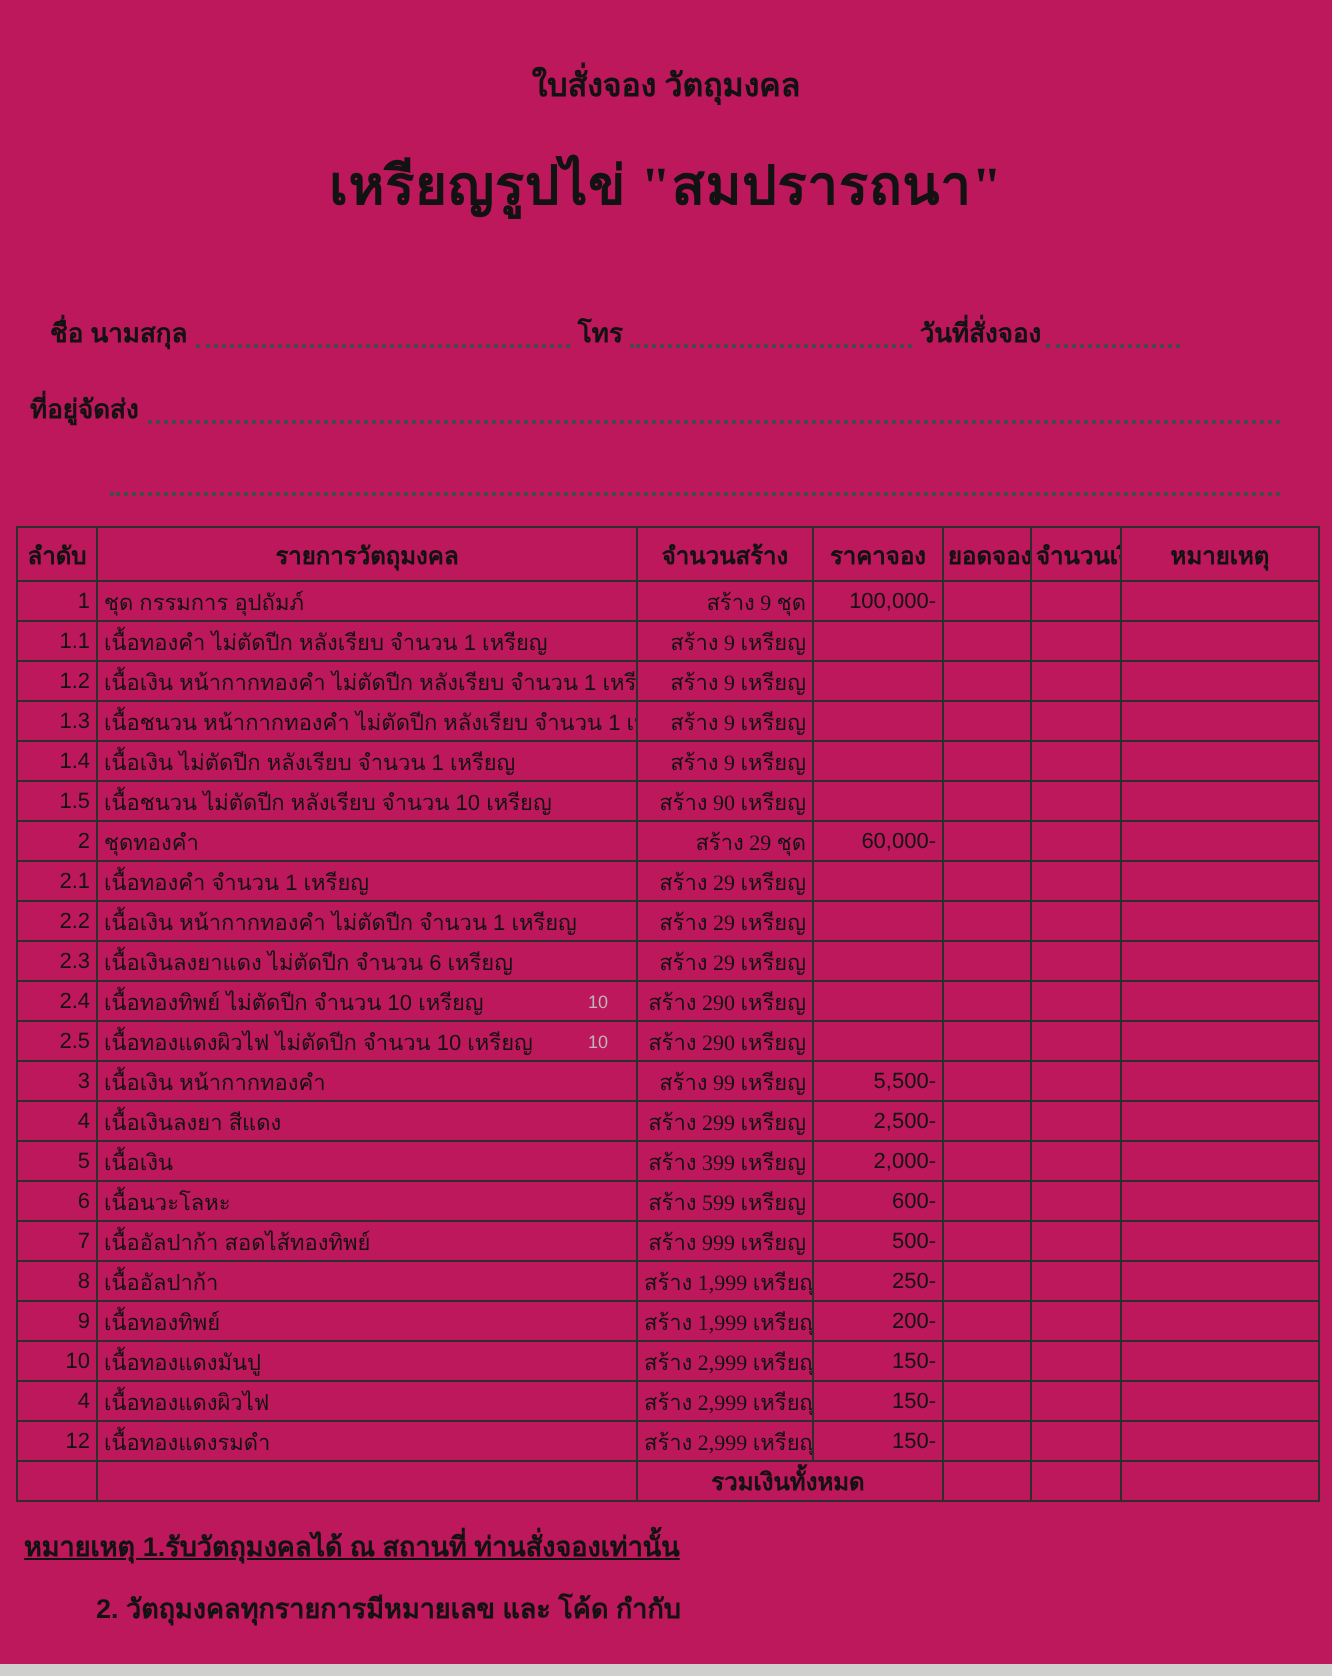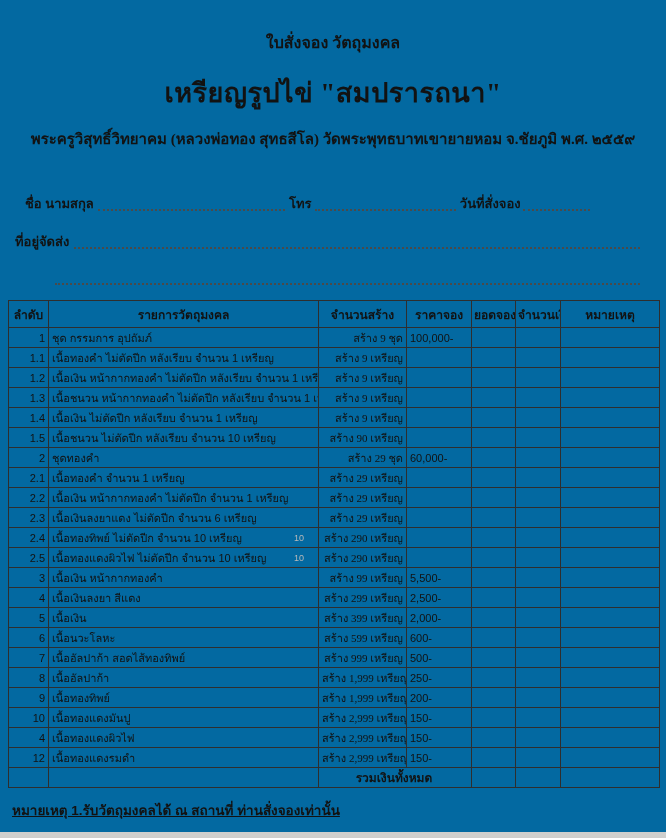--- a/index.html
+++ b/index.html
@@ -1,20 +1,20 @@
 <!DOCTYPE html>
 <html lang="th"><head>
 <meta charset="utf-8">
 <style>
   html,body { margin:0; padding:0; background:#dcdcda; }
   .page {
     position:relative;
     width:666px; height:838px;
     margin:0 auto;
-    background:#0369a1;
+    background:#be185d;
     font-family:"Liberation Sans", sans-serif;
     color:#121212;
     overflow:hidden;
   }
   
   .h-line1 { text-align:center; padding-top:30px; font-size:16px; font-weight:bold;
              font-family:"Liberation Serif", serif; }
   .h-title { text-align:center; margin-top:16px; font-size:27px; font-weight:bold;
              font-family:"Liberation Serif", serif; letter-spacing:.5px; }
   .h-subtitle { text-align:center; margin-top:13px; font-size:15px; font-weight:bold;
@@ -44,41 +44,40 @@
   col.w-item   { width:270px; }
   col.w-qty    { width:88px; }
   col.w-price  { width:65px; }
   col.w-res    { width:44px; }
   col.w-amt    { width:45px; }
   col.w-rem    { width:99px; }
   td.c-no    { text-align:right; padding-right:2px; }
   td.c-item  { position:relative; padding-left:4px; }
   td.c-qty   { text-align:right; padding-right:5px; font-size:10.5px;
                font-family:"Liberation Serif", serif; }
-  td.c-price { text-align:left; padding-right:7px; }
+  td.c-price { text-align:right; padding-right:7px; }
   .wm { position:absolute; right:14px; top:50%; transform:translateY(-50%);
         color:#b9b9b9; font-size:9px; }
   tr.total-row td.total-label { text-align:center; padding-right:5px;
         font-weight:bold; font-size:12px; }
   
   .notes { font-size:13.5px; font-weight:bold; }
   .note1 { margin:11px 0 0 12px;text-decoration:underline; }
   .note2 { margin:9px 0 0 48px; }
   
   .page-edge-bottom { position:absolute; left:0; right:0; bottom:0; height:6px;
         background:#cfcfcd; }
 </style>
 </head>
 <body>
 
 <div class="page">
 
   <div class="h-line1">ใบสั่งจอง วัตถุมงคล</div>
   <div class="h-title">เหรียญรูปไข่ "สมปรารถนา"</div>
-  <div class="h-subtitle">พระครูวิสุทธิ์วิทยาคม (หลวงพ่อทอง สุทธสีโล) วัดพระพุทธบาทเขายายหอม  จ.ชัยภูมิ พ.ศ. ๒๕๕๙</div>
 
   <div class="form-area">
     <div class="form-row form-row1">
       <span class="lbl">ชื่อ นามสกุล</span>
       <span class="dots dots-name"></span>
       <span class="lbl">โทร</span>
       <span class="dots dots-phone"></span>
       <span class="lbl">วันที่สั่งจอง</span>
       <span class="dots dots-date"></span>
     </div>

